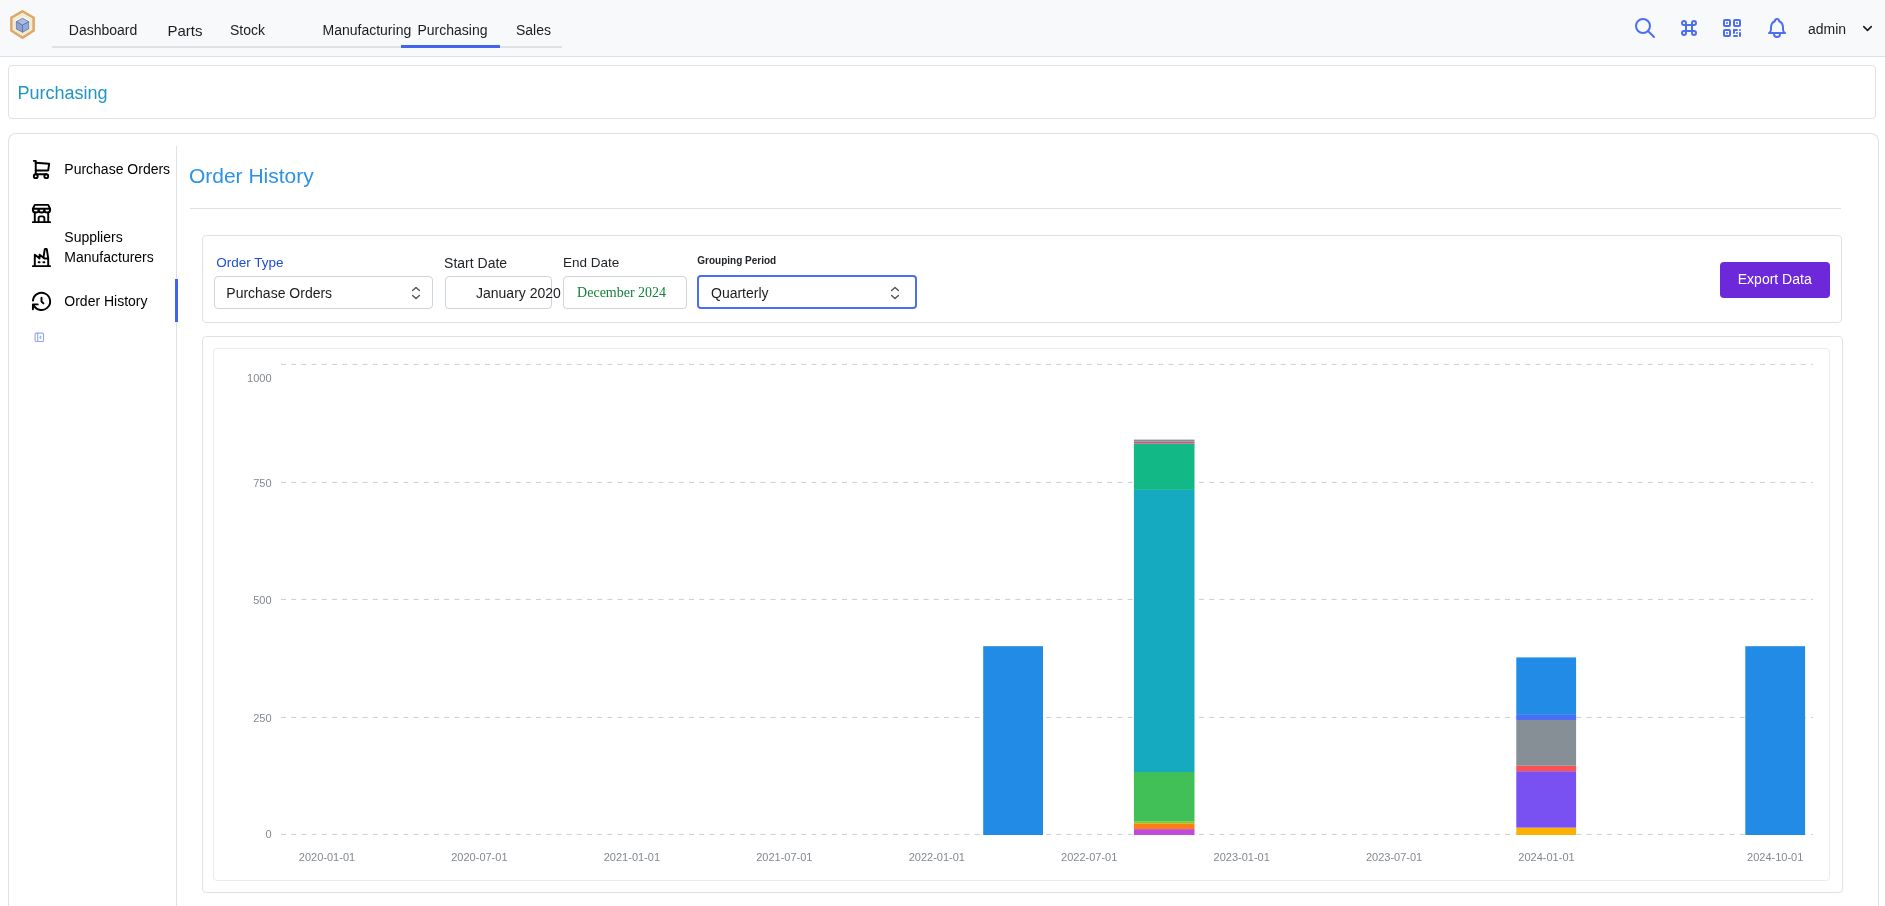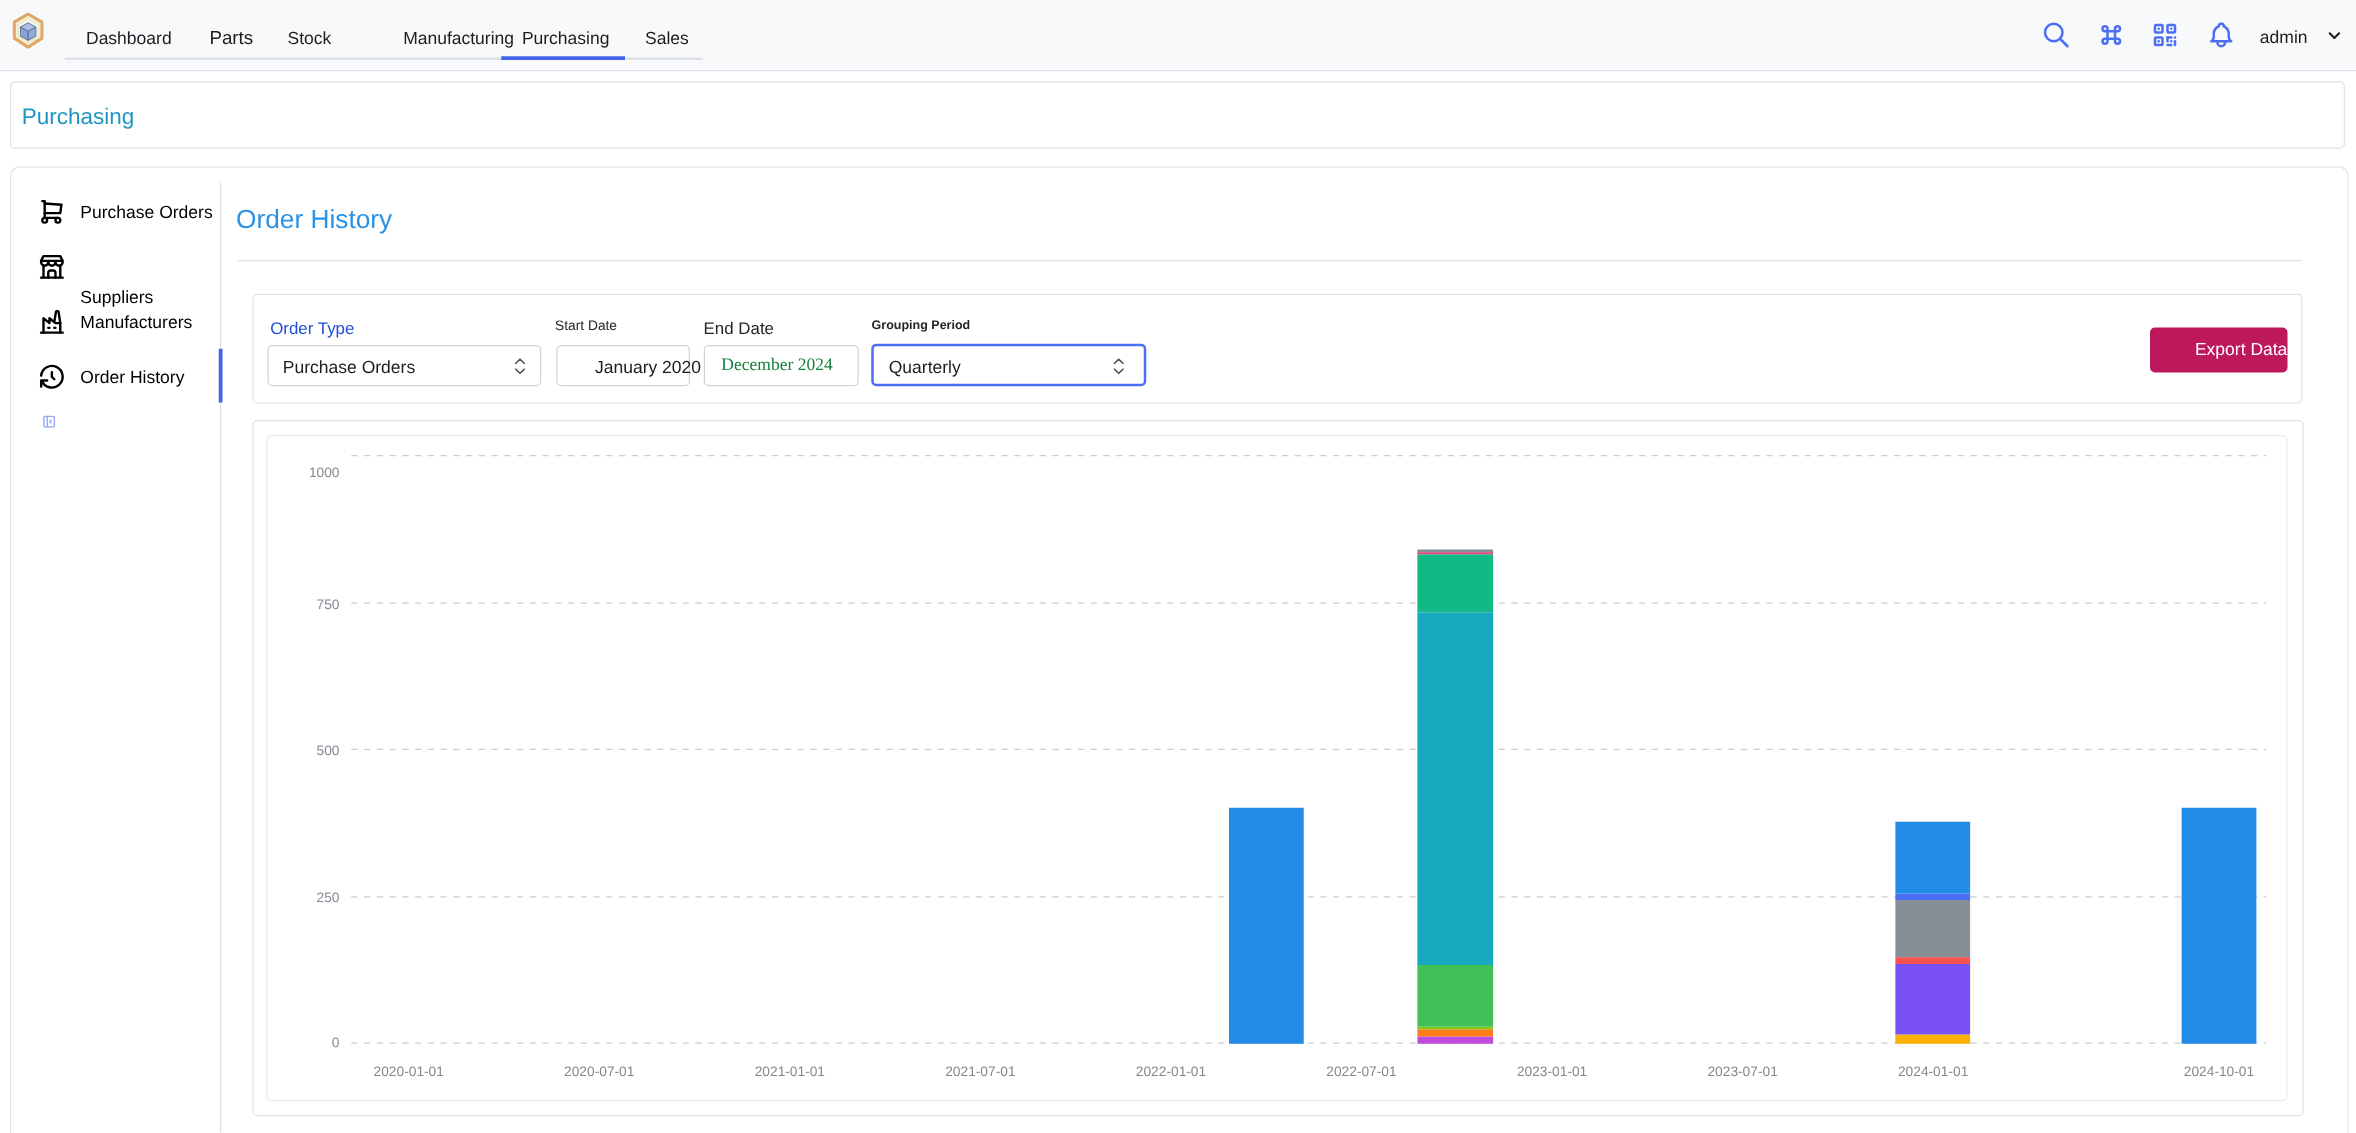--- a/index.html
+++ b/index.html
@@ -103,21 +103,21 @@
   <path d="M6 4h12a2 2 0 0 1 2 2v12a2 2 0 0 1 -2 2h-12a2 2 0 0 1 -2 -2v-12a2 2 0 0 1 2 -2z"></path>
   <path d="M9 4v16"></path>
     <path d="M15 10l-2 2l2 2"></path>
 </svg>
 
 <div class="abs" style="left:188.9px;top:163.5px;font-size:21px;color:#2b92e4;">Order History</div>
 <div class="abs" style="left:189.6px;top:207.5px;width:1651.9px;height:1px;background:#dee2e6;"></div>
 
 <div class="abs" style="left:201.5px;top:234.8px;width:1640.5px;height:88.3px;border:1px solid #dee2e6;border-radius:4px;background:#fff;"></div>
 <div class="abs" style="left:216.2px;top:255.3px;font-size:13.5px;font-weight:500;color:#1d4ed8;">Order Type</div>
-<div class="abs" style="left:444.1px;top:255.3px;font-size:11px;font-weight:500;color:#212529;">Start Date</div>
+<div class="abs" style="left:444.1px;top:255.3px;font-size:14px;font-weight:500;color:#212529;">Start Date</div>
 <div class="abs" style="left:562.9px;top:255.3px;font-size:13.5px;font-weight:500;color:#212529;">End Date</div>
 <div class="abs" style="left:697.3px;top:255.3px;font-size:10px;font-weight:700;color:#212529;">Grouping Period</div>
 
 <div class="abs" style="left:213.5px;top:275.7px;width:219px;height:33px;border:1px solid #ced4da;border-radius:4px;background:#fff;"></div>
 <div class="abs" style="left:226.3px;top:284.5px;font-size:14px;color:#1c1d20;">Purchase Orders</div>
 <svg class="abs" style="left:409.9px;top:285.7px;" width="12" height="14" viewBox="0 0 12 14" fill="none" stroke="#4c535a" stroke-width="1.35" stroke-linecap="round" stroke-linejoin="round">
   <path d="M2.6 4.6 L6 1.4 L9.4 4.6"></path>
     <path d="M2.6 9.4 L6 12.6 L9.4 9.4"></path>
 </svg>
 
@@ -127,21 +127,21 @@
 <div class="abs" style="left:562.7px;top:275.7px;width:124.3px;height:33px;border:1px solid #ced4da;border-radius:4px;background:#fff;"></div>
 <div class="abs" style="left:577.1px;top:284.5px;font-size:14px;color:#15803d;font-family:Liberation Serif, serif;">December 2024</div>
 
 <div class="abs" style="left:697.1px;top:275.2px;width:219.8px;height:34px;border:2px solid #4c6ef5;border-radius:4px;background:#fff;"></div>
 <div class="abs" style="left:711px;top:284.5px;font-size:14px;color:#1c1d20;">Quarterly</div>
 <svg class="abs" style="left:888.5px;top:285.7px;" width="12" height="14" viewBox="0 0 12 14" fill="none" stroke="#4c535a" stroke-width="1.35" stroke-linecap="round" stroke-linejoin="round">
   <path d="M2.6 4.6 L6 1.4 L9.4 4.6"></path>
     <path d="M2.6 9.4 L6 12.6 L9.4 9.4"></path>
 </svg>
 
-<div class="abs" style="left:1719.6px;top:262.2px;width:110.3px;height:35.7px;border-radius:4px;background:#be185d;color:#fff;font-size:14px;text-align:right;line-height:35.7px;">Export Data</div>
+<div class="abs" style="left:1719.6px;top:262.2px;width:110.3px;height:35.7px;border-radius:4px;background:#6d28d9;color:#fff;font-size:14px;text-align:center;line-height:35.7px;">Export Data</div>
 
 <div class="abs" style="left:201.7px;top:336px;width:1640.9px;height:557px;border:1px solid #dee2e6;border-radius:4px;background:#fff;"></div>
 
 <div class="abs" style="left:213.4px;top:348.1px;width:1616.2px;height:533.4px;border:1px solid #e9ecef;border-radius:4px;background:#fff;"></div>
 
 <svg class="abs" style="left:213.4px;top:348.1px;" width="1616" height="533" viewBox="0 0 1616 533">
   <g stroke="#cbced1" stroke-width="1" stroke-dasharray="5 5.2">
     <line x1="68" y1="16.4" x2="1600" y2="16.4"></line>
     <line x1="68" y1="134.4" x2="1600" y2="134.4"></line>
     <line x1="68" y1="251.4" x2="1600" y2="251.4"></line>

